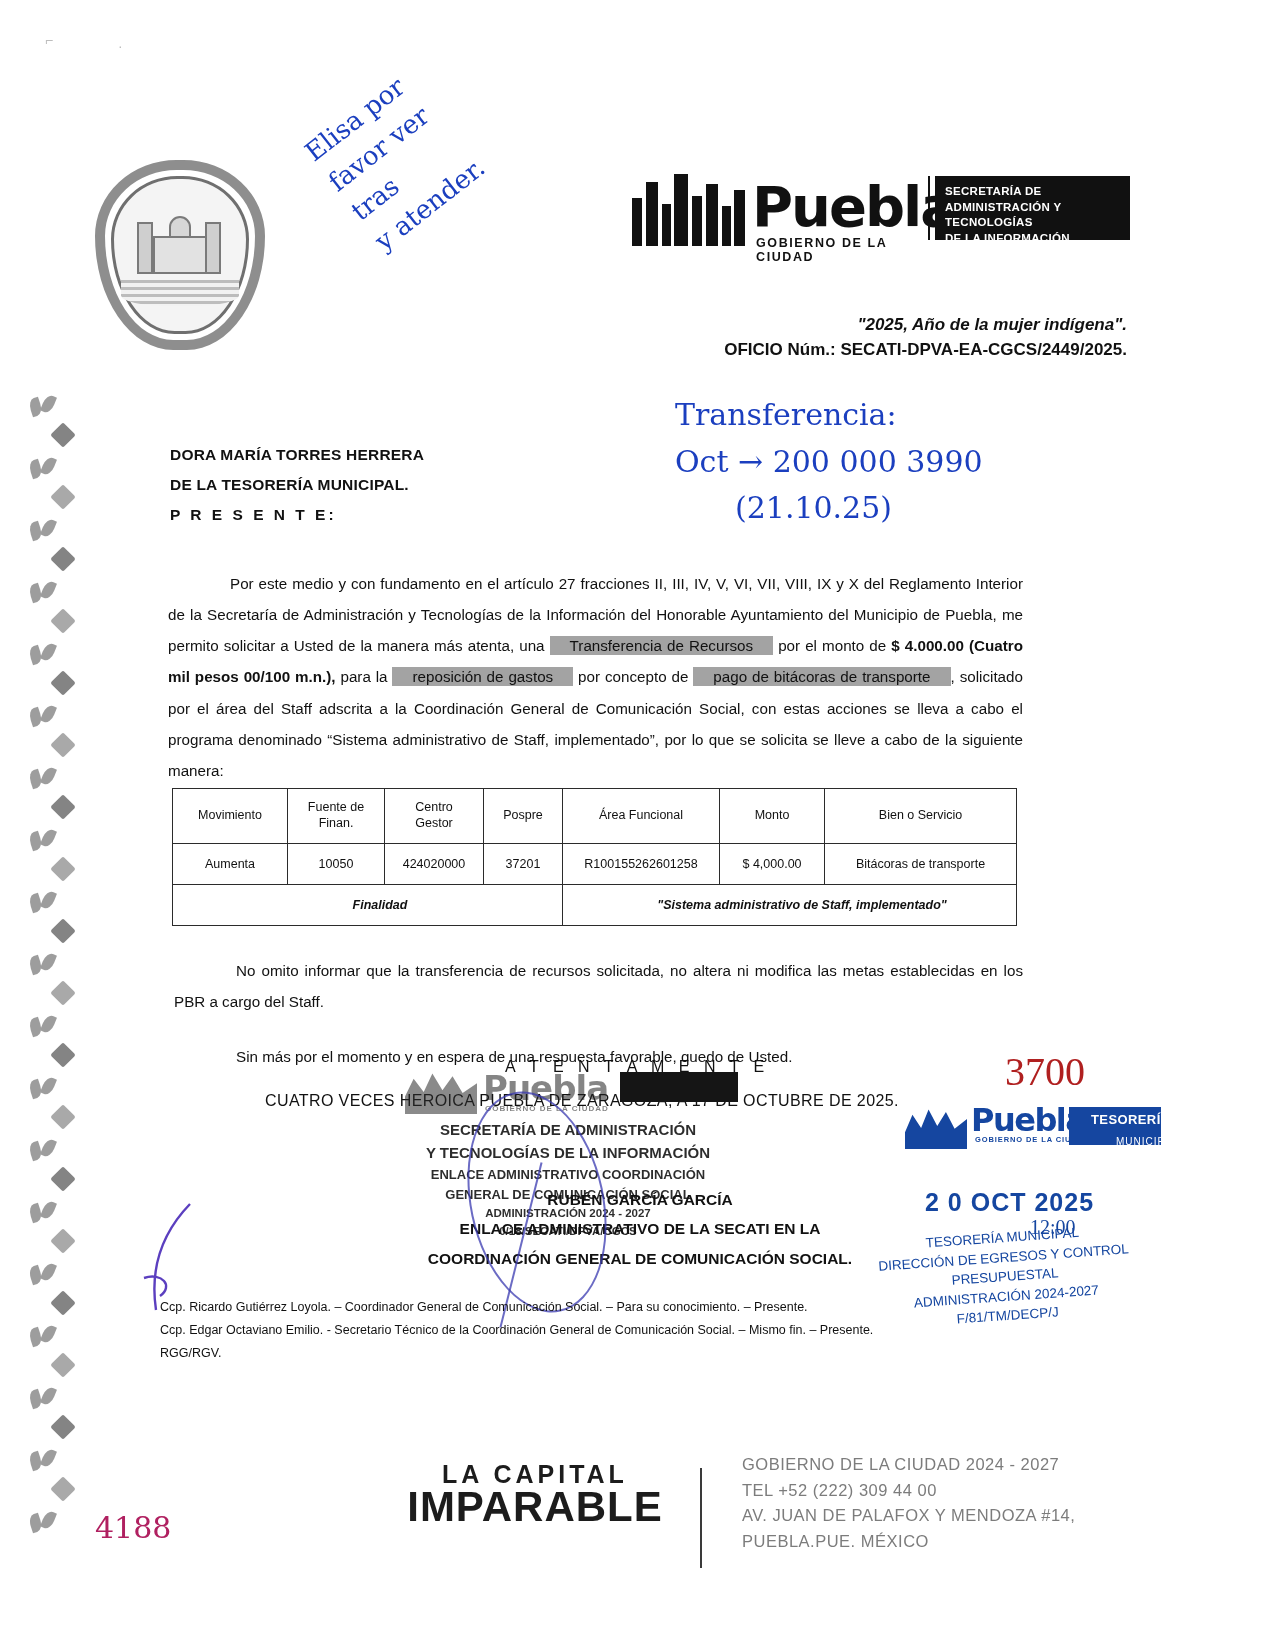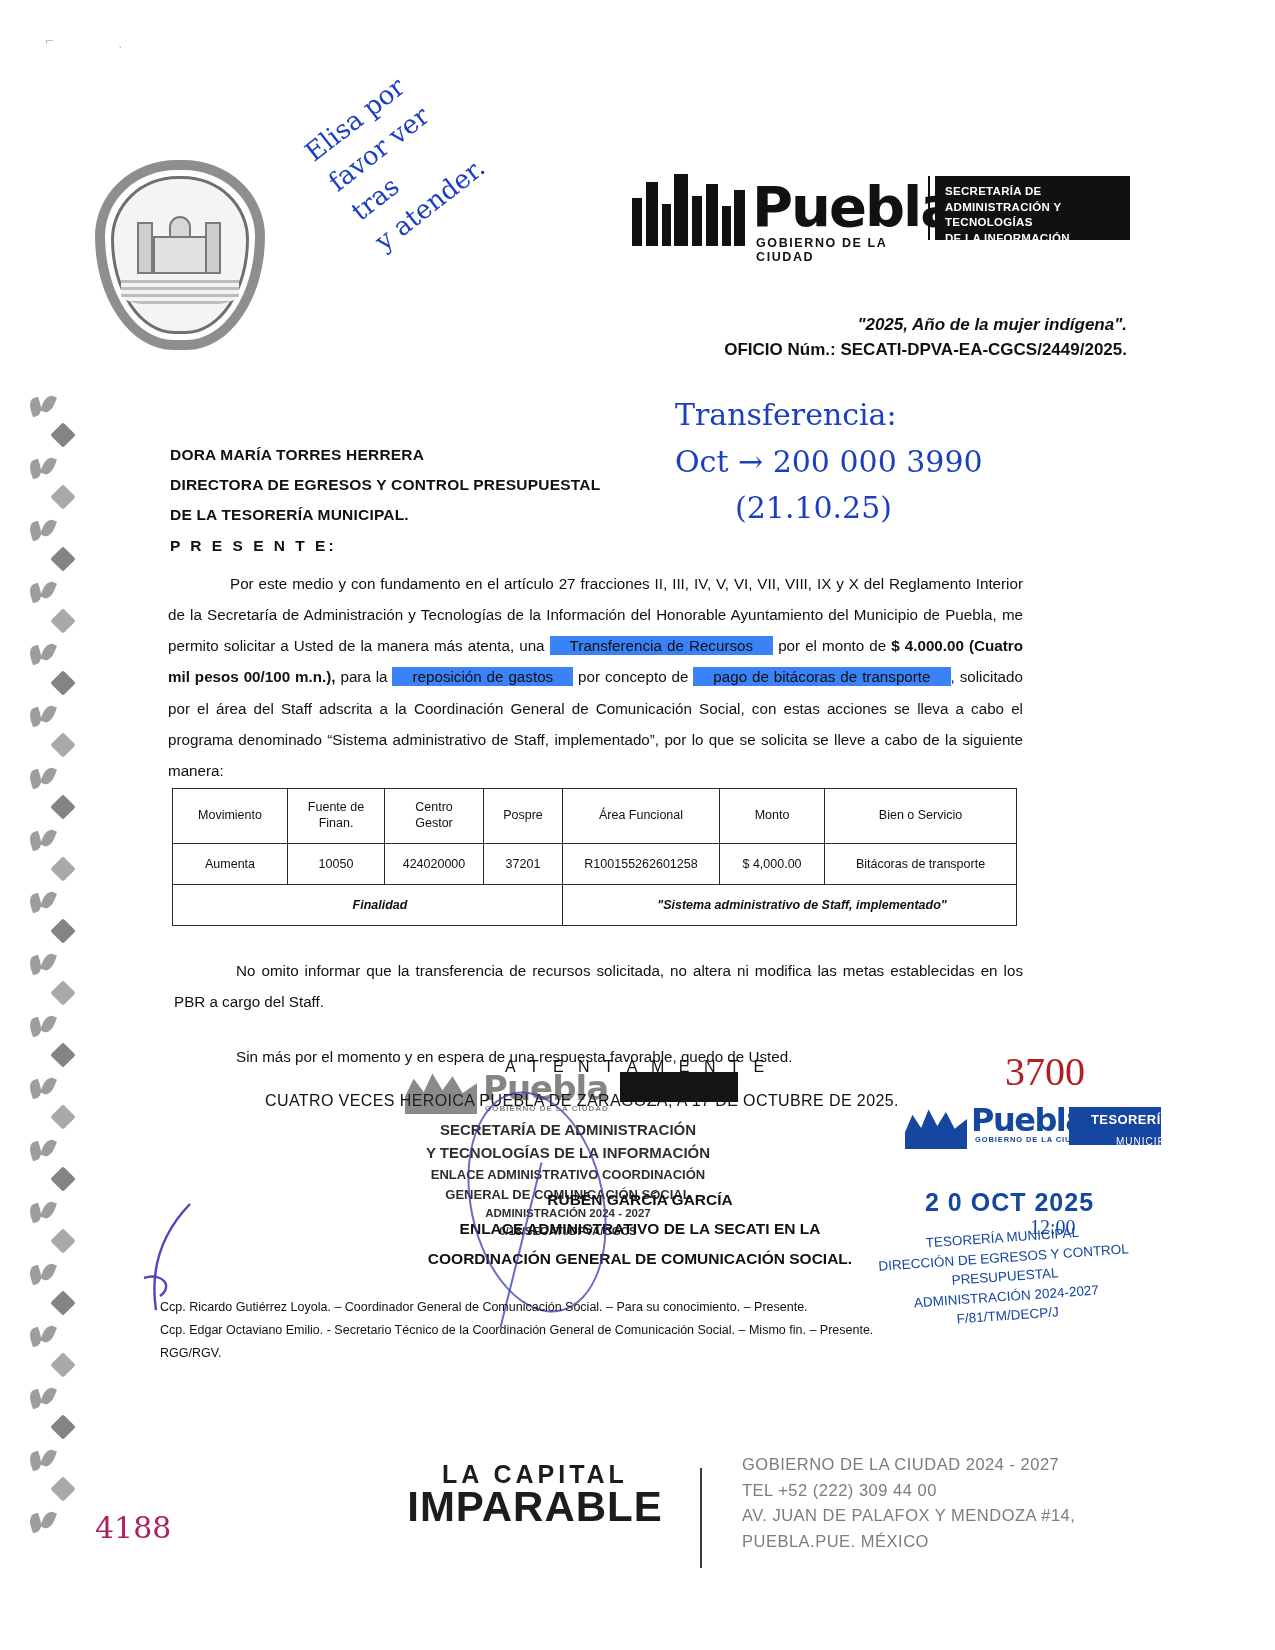--- a/index.html
+++ b/index.html
@@ -81,21 +81,21 @@
   }
   
   .addr{position:absolute;left:170px;top:440px;width:520px;}
   .addr div{font-size:15.5px;font-weight:bold;color:#111;line-height:1.95;letter-spacing:.2px;}
   .addr .presente{letter-spacing:3px;}
   
   .body-text{position:absolute;left:168px;top:568px;width:855px;
     font-size:15.2px;line-height:2.05;color:#111;text-align:justify;}
   .body-text p{margin:0 0 18px 0;}
   .indent{display:inline-block;width:62px;}
-  .hl{background:#3b82f6;padding:1px 20px;}
+  .hl{background:#a3a3a3;padding:1px 20px;}
   .bold{font-weight:bold;}
   
   .tbl{position:absolute;left:172px;top:788px;width:845px;border-collapse:collapse;}
   .tbl td,.tbl th{border:1px solid #2b2b2b;font-size:12.5px;color:#111;text-align:center;padding:5px 3px;}
   .tbl th{font-weight:normal;height:44px;line-height:1.25;}
   .tbl td{height:30px;}
   .tbl .fin{font-style:italic;font-weight:bold;padding-left:28px;}
   
   .closing{position:absolute;left:168px;top:955px;width:855px;font-size:15.2px;line-height:2.05;color:#111;text-align:justify;}
   .closing p{margin:0 0 24px 6px;}
@@ -363,21 +363,20 @@
     <div>SECRETARÍA DE</div>
     <div>ADMINISTRACIÓN Y TECNOLOGÍAS</div>
     <div>DE LA INFORMACIÓN</div>
   </div>
 
   <div class="year-line">"2025, Año de la mujer indígena".</div>
   <div class="oficio-line">OFICIO Núm.: SECATI-DPVA-EA-CGCS/2449/2025.</div>
 
   <div class="addr">
     <div>DORA MARÍA TORRES HERRERA</div>
-    <div>DIRECTORA DE EGRESOS Y CONTROL PRESUPUESTAL</div>
     <div>DE LA TESORERÍA MUNICIPAL.</div>
     <div class="presente">P R E S E N T E:</div>
   </div>
 
   <div class="body-text">
     <p>
       <span class="indent"></span><span>Por este medio y con fundamento en el artículo 27 fracciones II, III, IV, V, VI, VII, VIII, IX y X del Reglamento Interior de la Secretaría de Administración y Tecnologías de la Información del Honorable Ayuntamiento del Municipio de Puebla, me permito solicitar a Usted de la manera más atenta, una </span><span class="hl">Transferencia de Recursos</span><span> por el monto de </span><span class="bold">$ 4.000.00 (Cuatro mil pesos 00/100 m.n.),</span><span> para la </span><span class="hl">reposición de gastos</span><span> por concepto de </span><span class="hl">pago de bitácoras de transporte</span><span>, solicitado por el área del Staff adscrita a la Coordinación General de Comunicación Social, con estas acciones se lleva a cabo el programa denominado “Sistema administrativo de Staff, implementado”, por lo que se solicita se lleve a cabo de la siguiente manera:</span>
     </p>
   </div>
 

